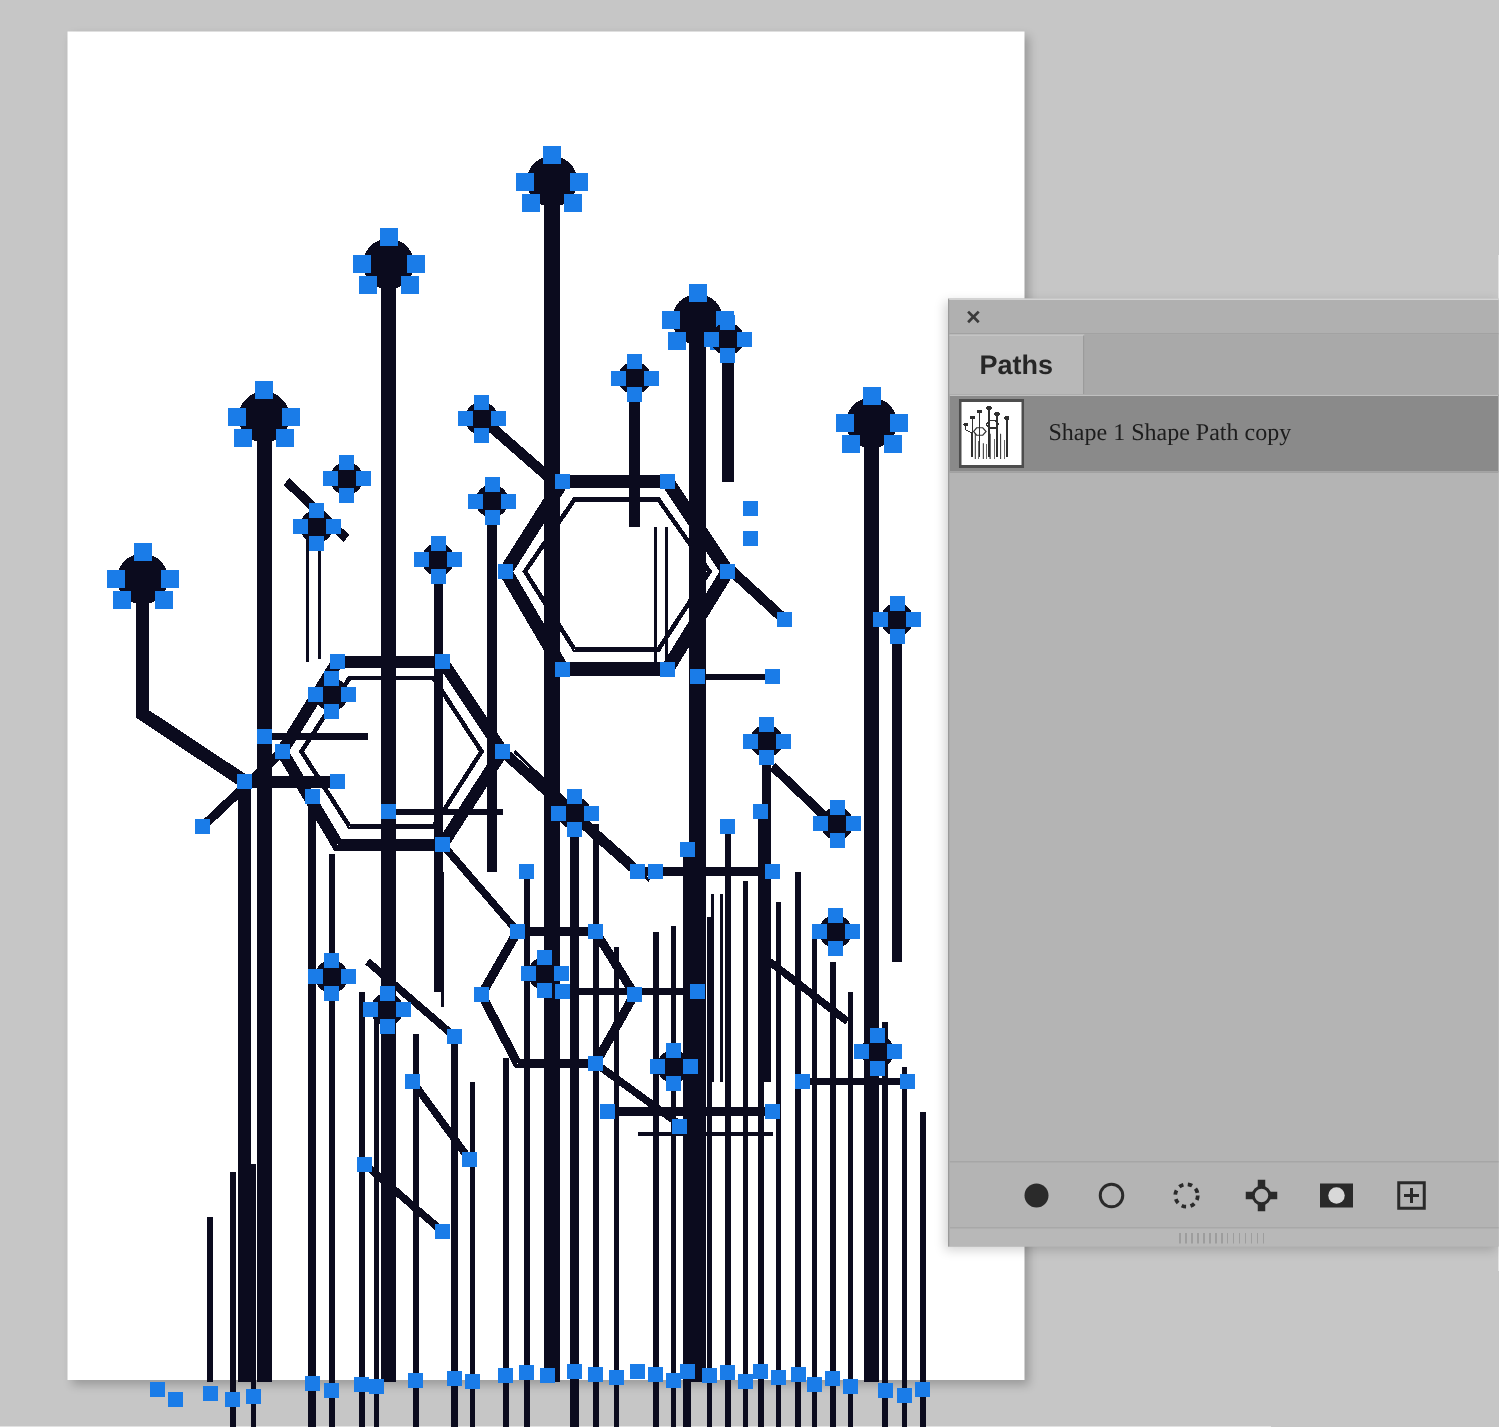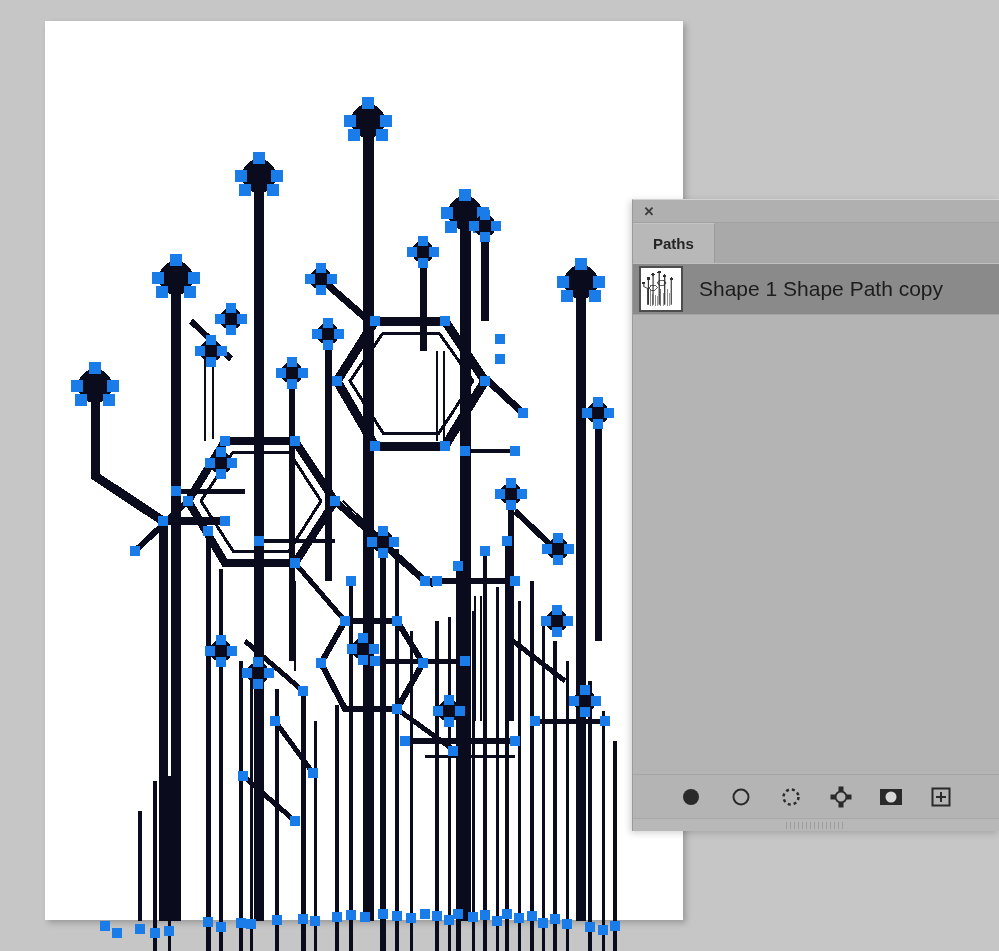--- a/index.html
+++ b/index.html
@@ -37,21 +37,21 @@
     display:flex;align-items:center;justify-content:center;
     font-size:13px;color:#3a3a3a;line-height:1;cursor:pointer;
     font-family:"Liberation Sans", sans-serif;font-weight:bold;
   }
   #tab-strip{
     position:relative;height:40px;background:#a9a9a9;
     border-bottom:1px solid #9b9b9b;display:flex;align-items:flex-end;
   }
   .tab{
     height:40px;padding:0 20px;display:flex;align-items:center;
-    font-size:15px;color:#262626;font-weight:bold;cursor:pointer;
+    font-size:18px;color:#262626;font-weight:bold;cursor:pointer;
     box-sizing:border-box;
   }
   .tab.active{
     background:#b8b8b8;
     border-right:1px solid #9b9b9b;
     border-top:1px solid #c4c4c4;
   }
   #panel-list{
     position:absolute;left:0;top:63px;right:0;bottom:56px;
     background:#b4b4b4;overflow:hidden;
@@ -63,22 +63,22 @@
     padding-left:6px;box-sizing:border-box;cursor:pointer;
   }
   .path-row.selected{background:#8a8a8a;}
   .path-thumb{
     width:40px;height:42px;flex:0 0 auto;
     border:2px solid #4d4d4d;background:#ffffff;
     position:relative;overflow:hidden;
   }
   .path-thumb svg{position:absolute;left:0;top:0;}
   .path-row-label{
-    margin-left:16px;font-size:21px;color:#1d1d1d;
-    white-space:nowrap;overflow:hidden;
+    margin-left:16px;font-size:16px;color:#1d1d1d;
+    white-space:nowrap;overflow:hidden;font-family:Liberation Serif, serif;
   }
 
   #panel-footer{
     position:absolute;left:0;right:0;bottom:12px;height:44px;
     background:#b4b4b4;border-top:1px solid #a6a6a6;
     display:flex;align-items:center;justify-content:center;gap:26px;
   }
   .footer-btn{
     width:24px;height:24px;display:flex;align-items:center;justify-content:center;
     cursor:pointer;

